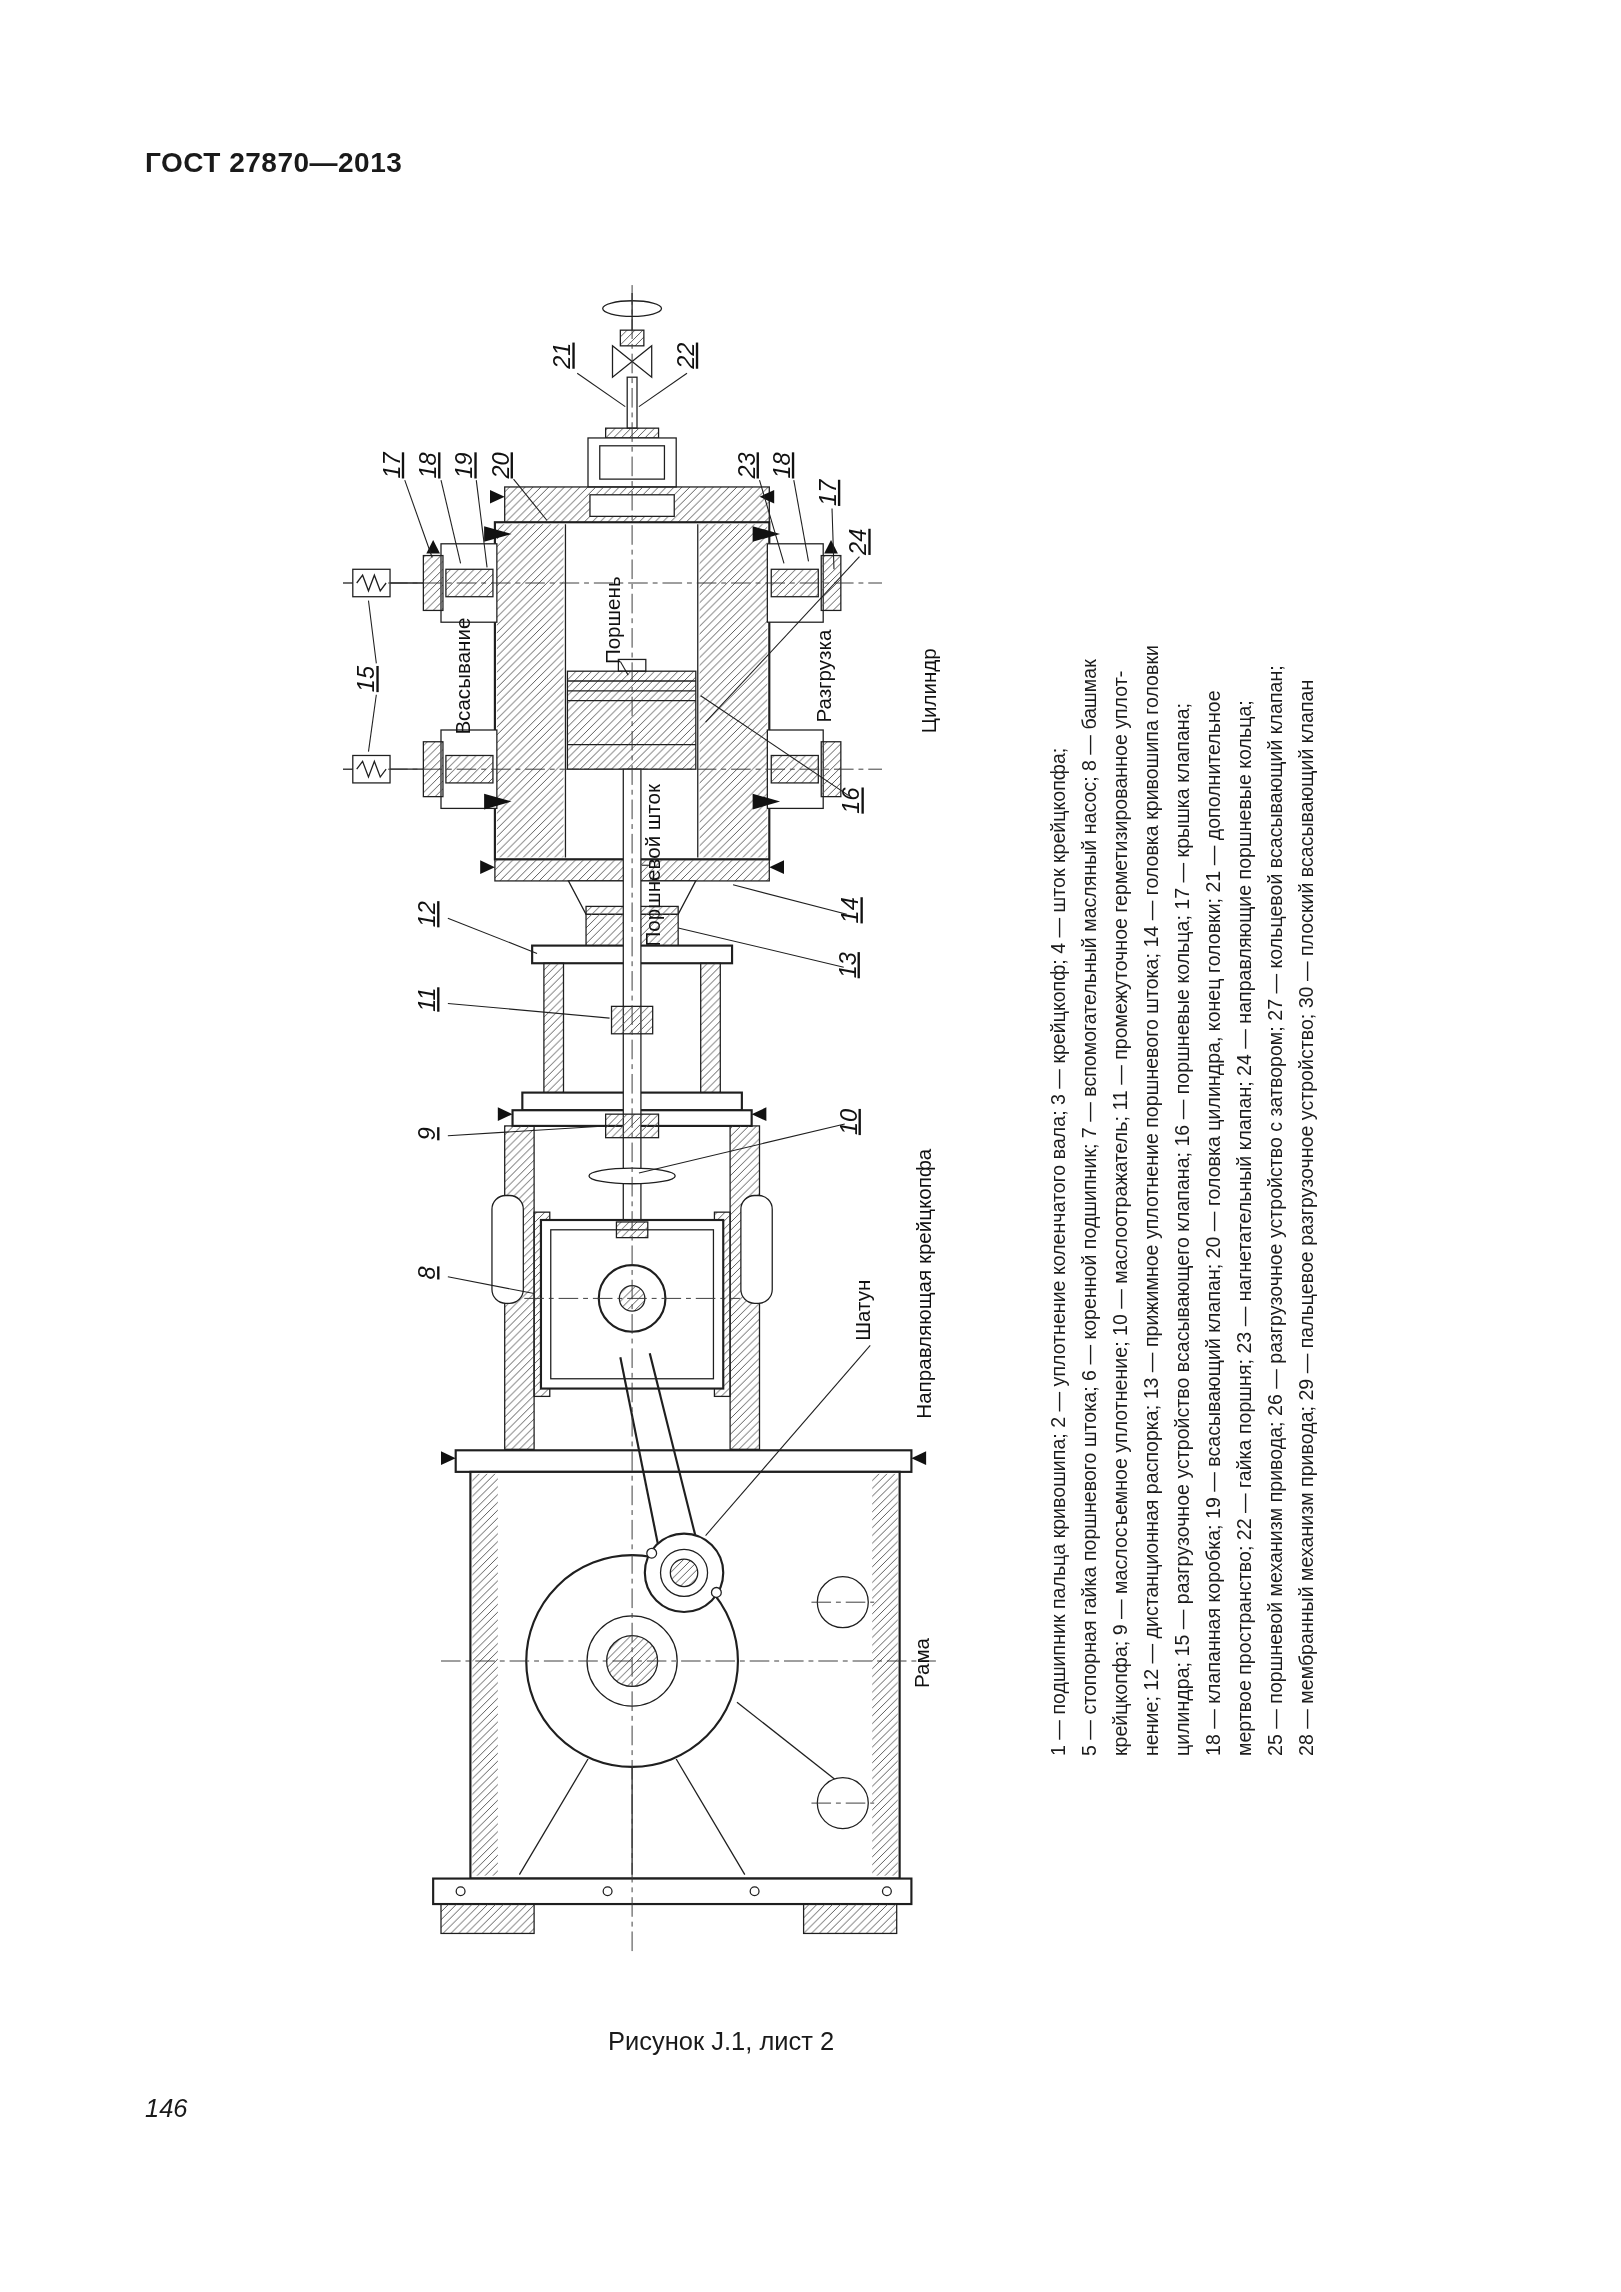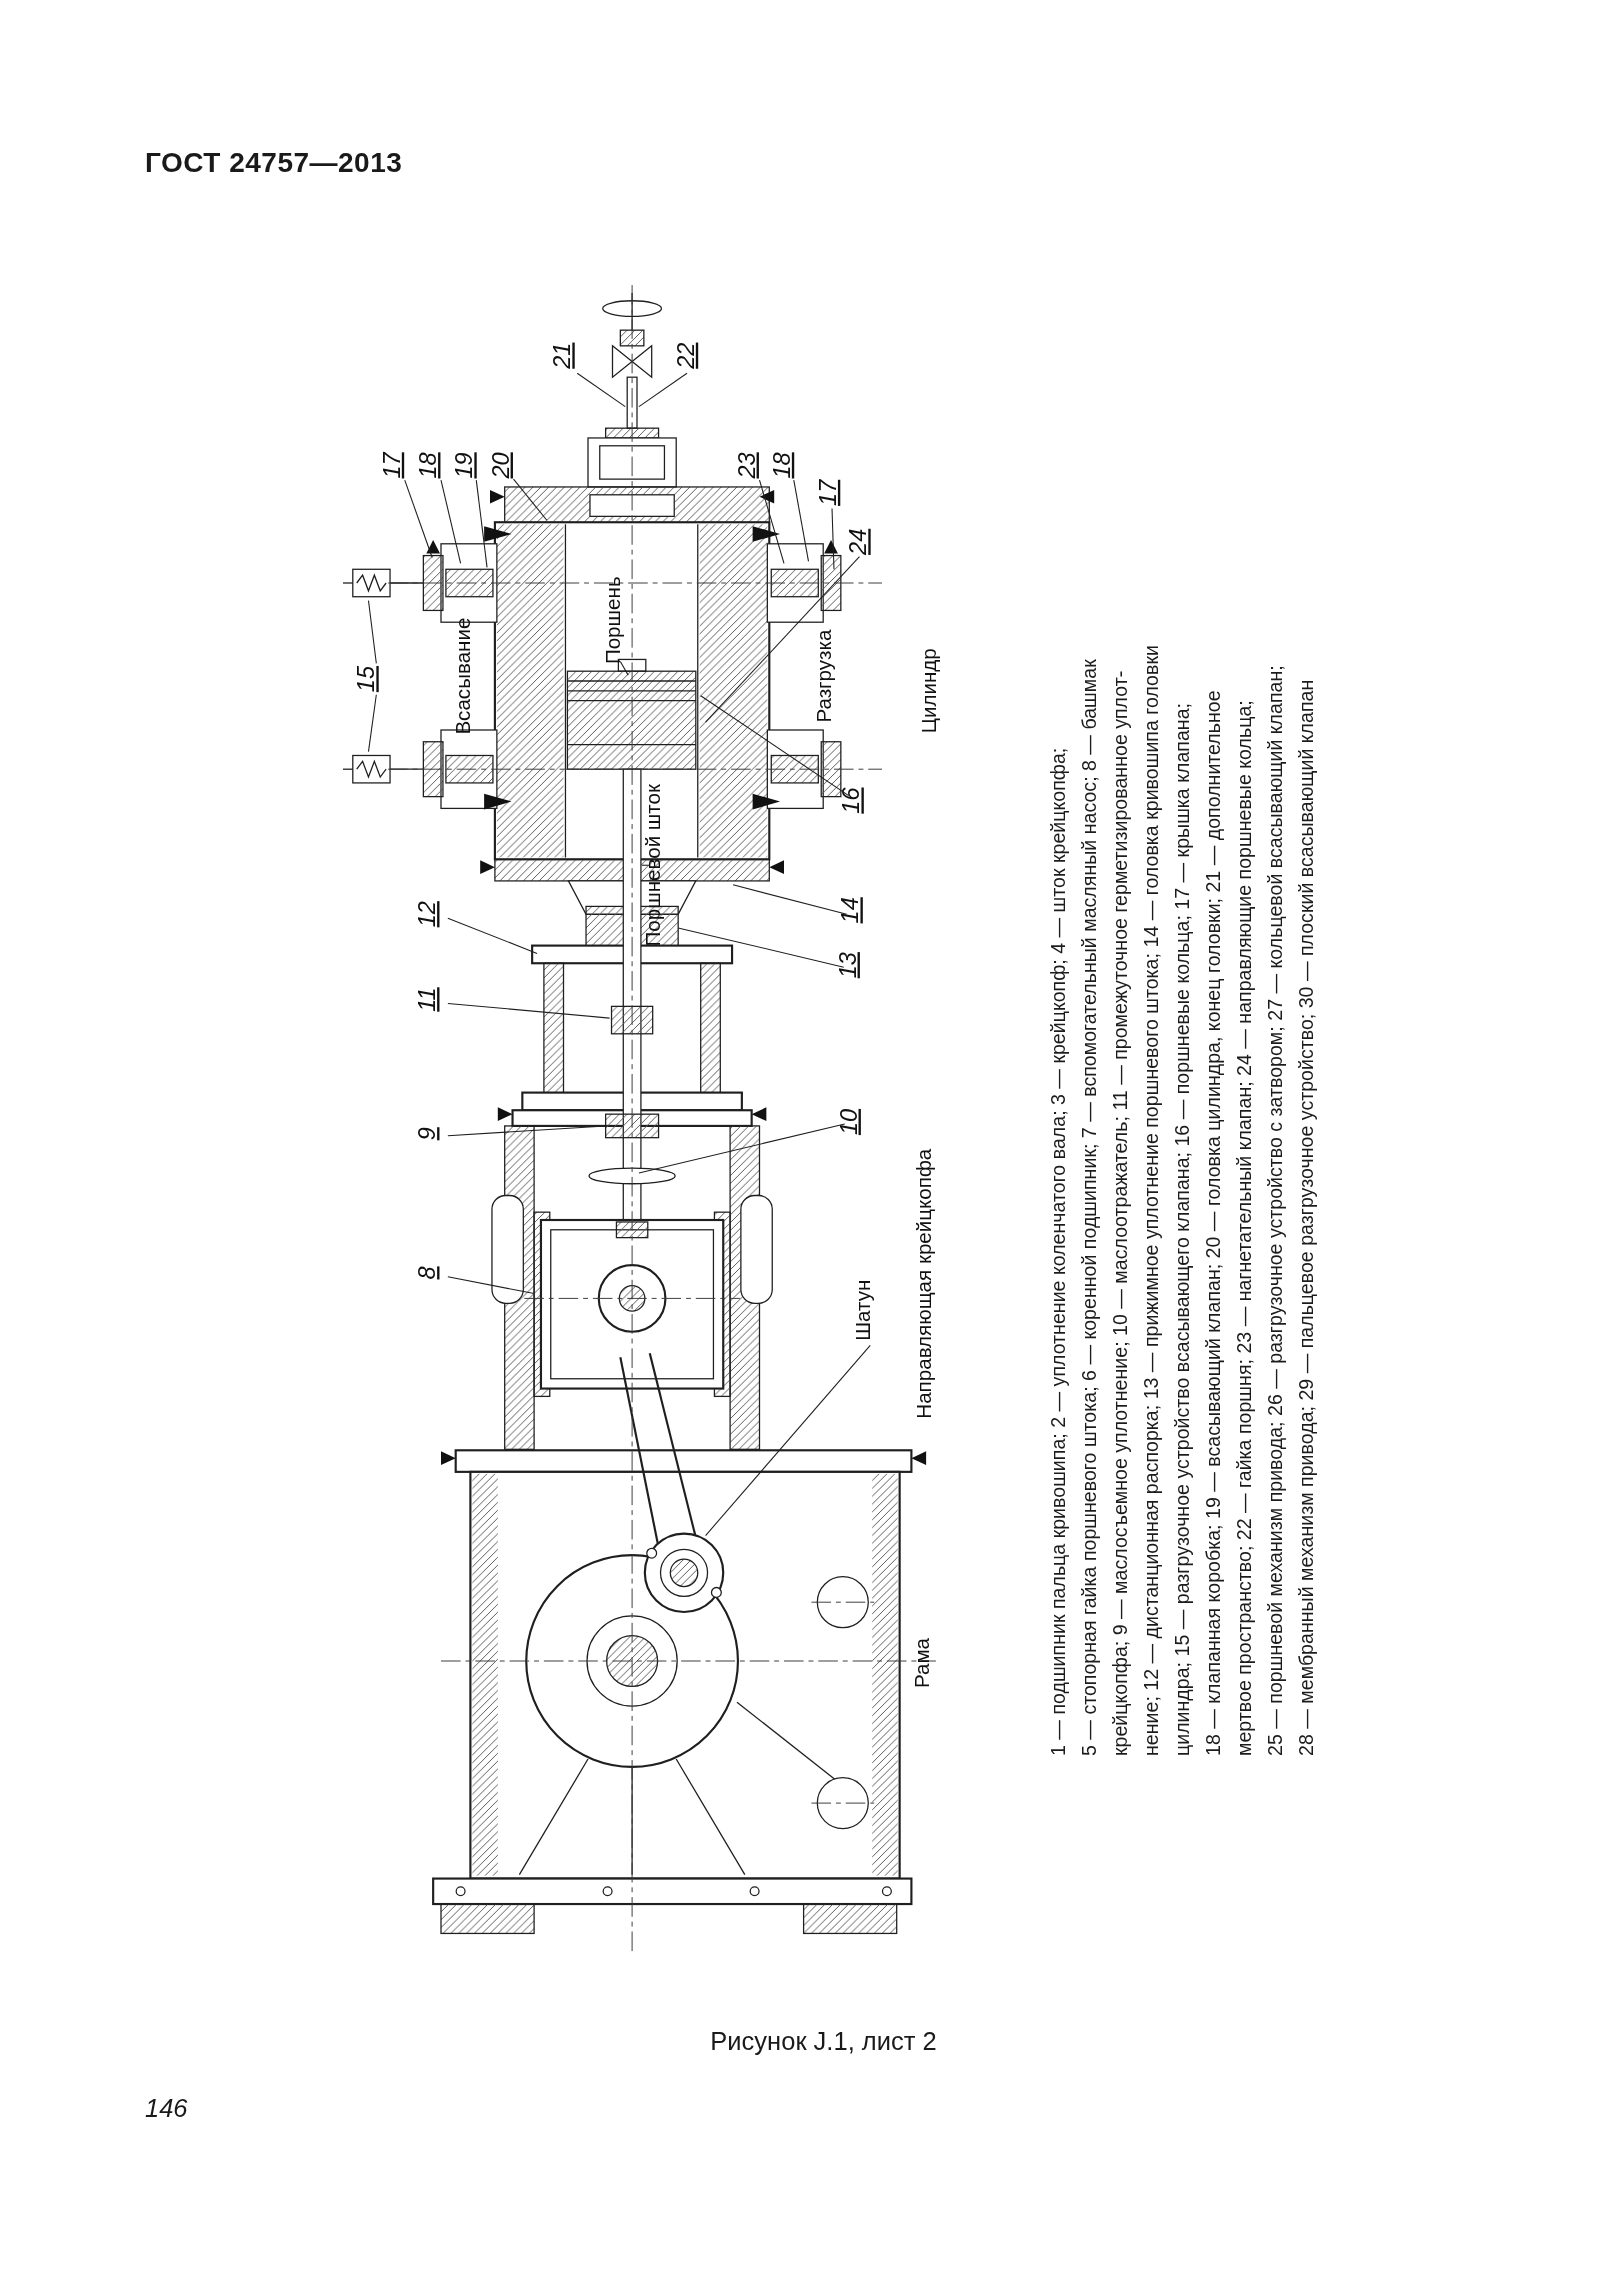--- a/index.html
+++ b/index.html
@@ -8,40 +8,40 @@
     font-family:"Liberation Sans",sans-serif;color:#1a1a1a;overflow:hidden;
   }
   .sheet{position:absolute;inset:0;}
   .header{position:absolute;left:145px;top:147px;font-size:28px;font-weight:bold;letter-spacing:0.5px;}
   .figure-area{position:absolute;left:294px;top:279px;width:735px;height:1686px;}
   .legend{
     position:absolute;left:1043px;top:1756px;width:1255px;
     transform:rotate(-90deg);transform-origin:0 0;
     font-size:19.6px;line-height:31px;white-space:nowrap;color:#1c1c1c;
   }
-  .caption{position:absolute;left:608px;top:2027px;width:431px;text-align:center;font-size:25.5px;}
+  .caption{position:absolute;left:608px;top:2027px;width:431px;text-align:left;font-size:25.5px;}
   .pagenum{position:absolute;left:145px;top:2094px;font-size:25.5px;font-style:italic;}
   
   .o2{fill:#fff;stroke:#1f1f1f;stroke-width:2.2;}
   .o1{fill:#fff;stroke:#1f1f1f;stroke-width:1.3;}
   .h{fill:url(#h1);stroke:#1f1f1f;stroke-width:1.3;}
   .ln{stroke:#1f1f1f;stroke-width:1.3;fill:none;}
   .ln2{stroke:#1f1f1f;stroke-width:2.2;fill:none;}
   .cl{stroke:#3a3a3a;stroke-width:1;stroke-dasharray:20 5 5 5;fill:none;}
   .ld{stroke:#1f1f1f;stroke-width:1.1;fill:none;}
   .tri{fill:#111;stroke:none;}
   .co{font:italic 24px "Liberation Sans",sans-serif;text-decoration:underline;fill:#111;}
   .lbl{font:21px "Liberation Sans",sans-serif;fill:#111;}
 </style>
 </head>
 <body>
 
 <div class="sheet">
 
-  <div class="header">ГОСТ 24757—2013</div>
+  <div class="header">ГОСТ 27870—2013</div>
 
   <div class="figure-area">
     <svg width="735" height="1686" viewBox="0 0 750 1720" xmlns="http://www.w3.org/2000/svg">
       <defs>
         <pattern id="h1" patternUnits="userSpaceOnUse" width="8" height="8">
           <path d="M0,8 L8,0" stroke="#5a5a5a" stroke-width="1"></path>
         </pattern>
       </defs>
 
       <g>

